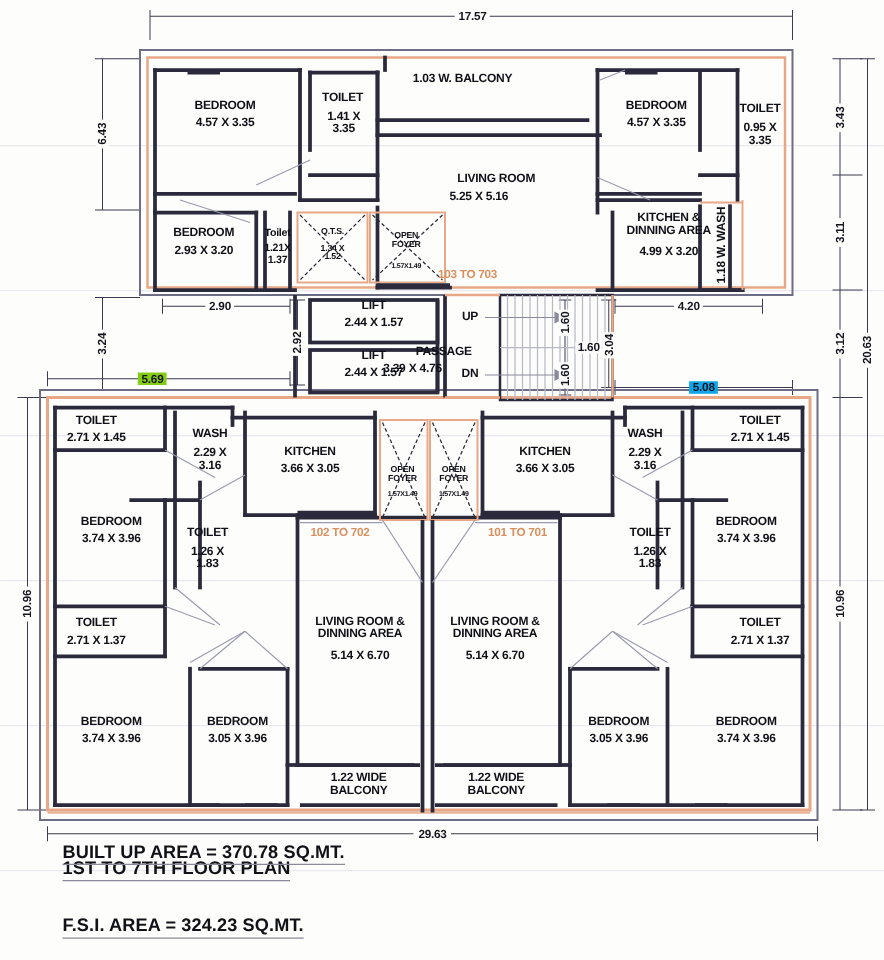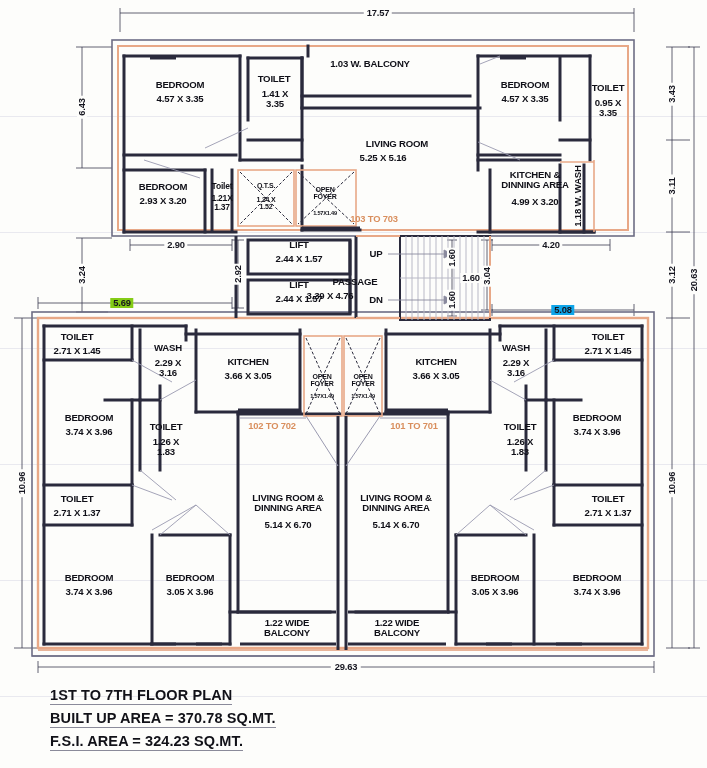--- a/index.html
+++ b/index.html
@@ -513,18 +513,18 @@
 <div class="lbl md" style="left:397px;top:628px;">1.22 WIDE
 BALCONY</div>
 
 <div class="lbl unit" style="left:374px;top:219px;">103 TO 703</div>
 <div class="lbl unit" style="left:272px;top:426px;">102 TO 702</div>
 <div class="lbl unit" style="left:414px;top:426px;">101 TO 701</div>
 
 <div class="title" style="left:50px;top:687px;">
   <u>1ST  TO 7TH FLOOR PLAN</u>
 </div>
-<div class="title" style="left:50px;top:710px;">
+<div class="title" style="left:50px;top:674px;">
   <u>BUILT UP AREA =  370.78 SQ.MT.</u>
 </div>
 <div class="title" style="left:50px;top:733px;text-align:center;">
   <u>F.S.I. AREA = 324.23 SQ.MT.</u>
 </div>
 
 </body></html>

